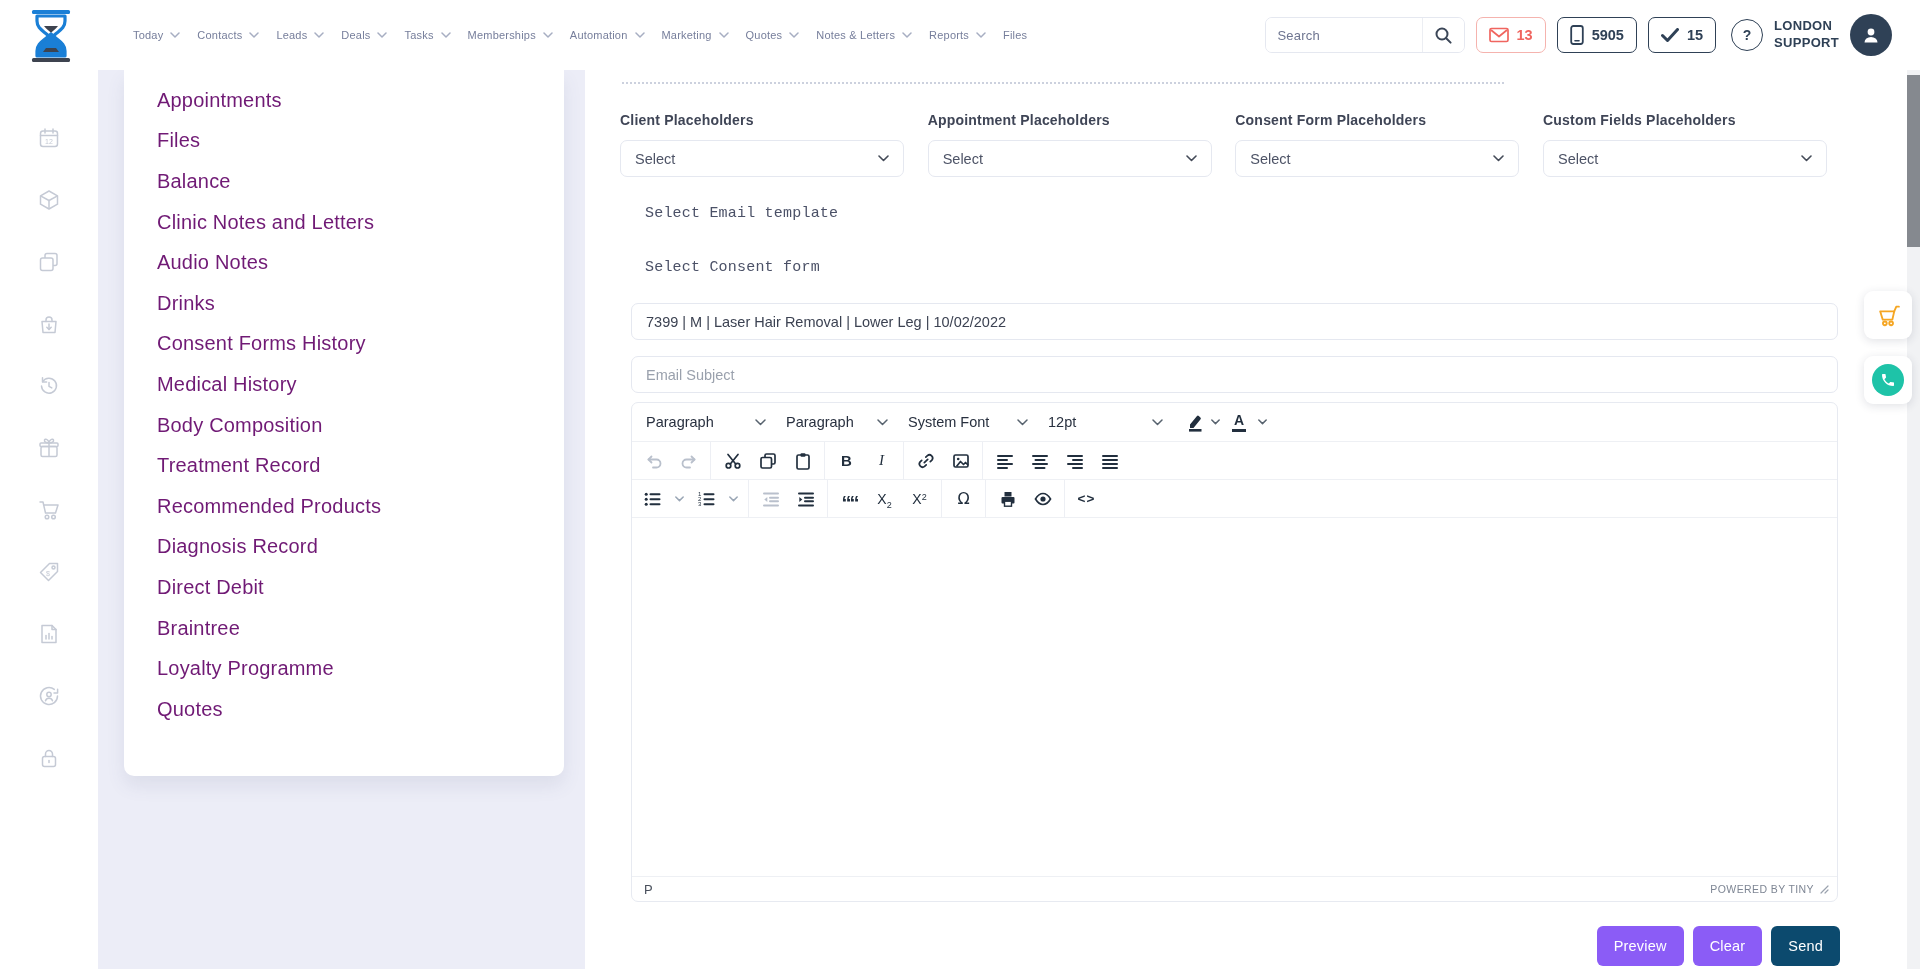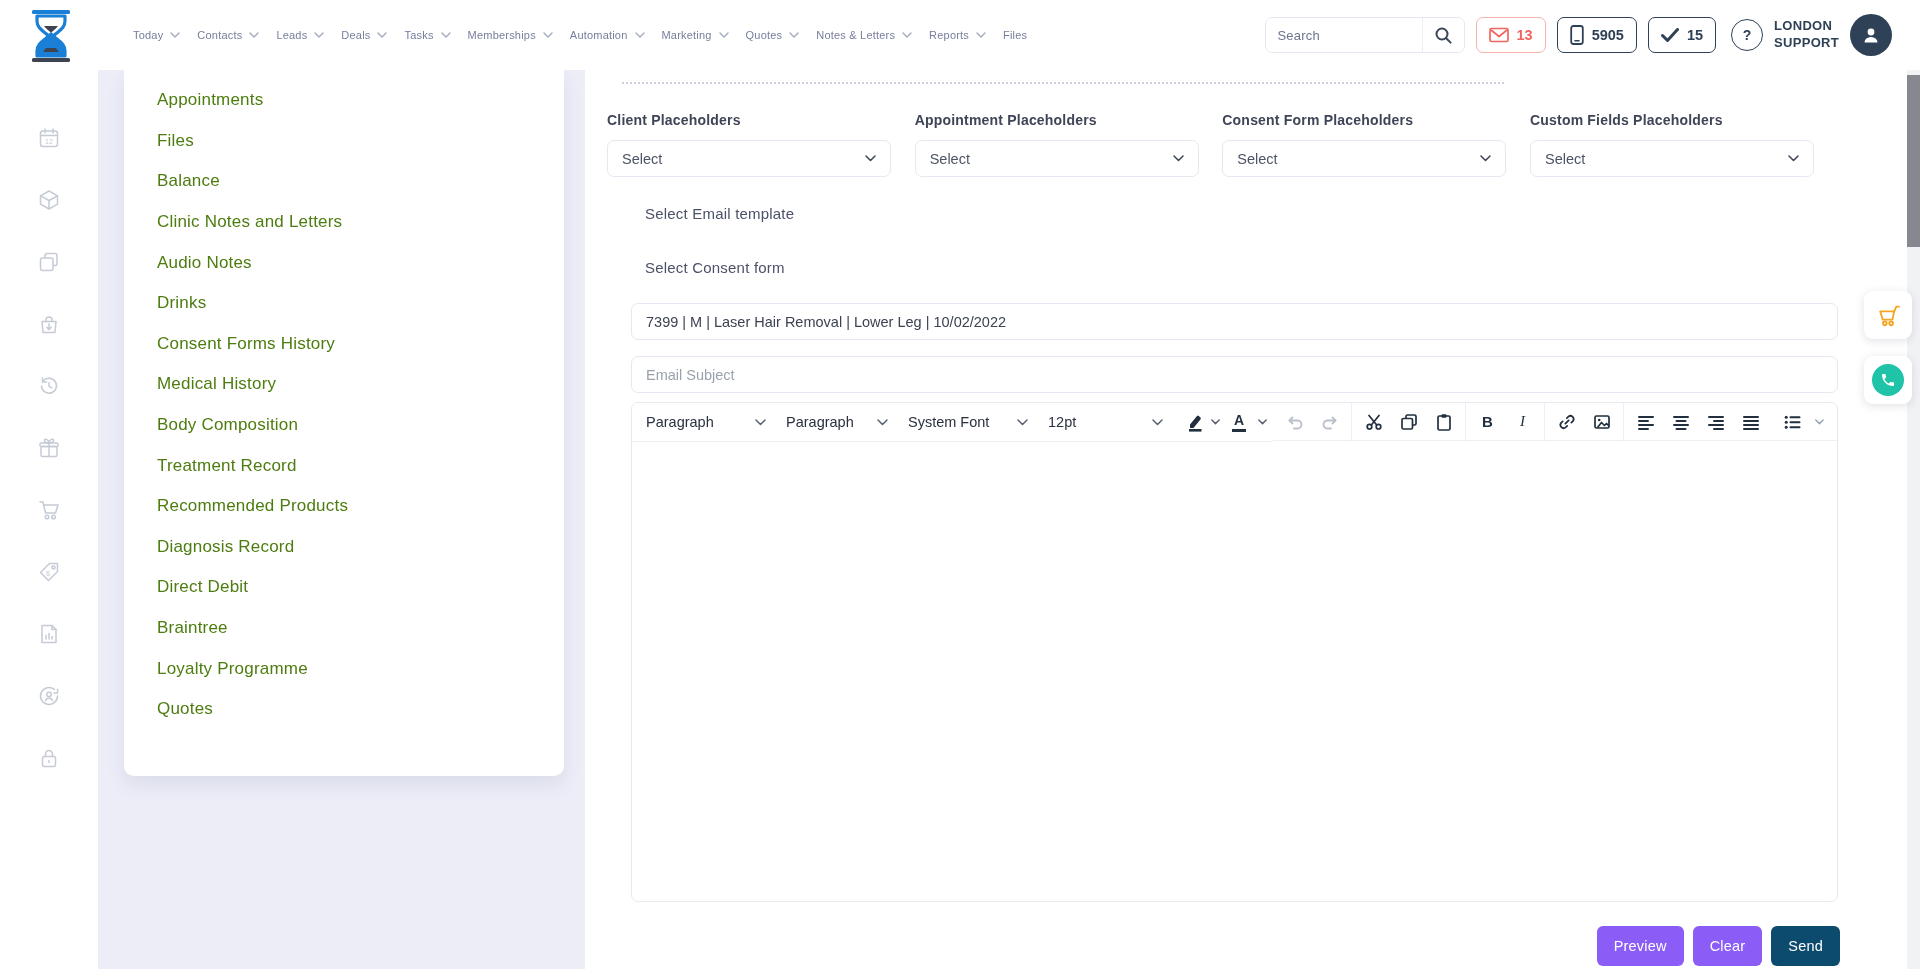--- a/index.html
+++ b/index.html
@@ -38,41 +38,41 @@
   
   .iconbar { position:absolute; left:0; top:70px; width:98px; height:899px; background:#fff; display:flex;
              flex-direction:column; align-items:center; padding-top:57px; gap:40px; z-index:20; }
   .ibtn { width:22px; height:22px; cursor:pointer; }
 
   
   .side-panel { position:absolute; left:98px; top:70px; width:487px; height:899px; background:#ecedf7; }
   .menu-card { position:absolute; left:26px; top:0; width:440px; height:706px; background:#fff;
                border-radius:0 0 10px 10px; box-shadow:0 10px 18px rgba(80,90,130,.10);
                padding:10px 0 0 33px; }
-  .menu-item { height:40.6px; display:flex; align-items:center; font-size:17px; color:#4d7c0f;
+  .menu-item { height:40.6px; display:flex; align-items:center; font-size:20px; color:#701a75;
                letter-spacing:.2px; cursor:pointer; }
 
   
   .main-sep { position:absolute; left:622px; top:82px; width:882px; height:0;
               border-top:2px dotted #ccd1de; }
-  .ph-grid { position:absolute; left:607px; top:112px; width:1207px; display:flex; justify-content:space-between; }
+  .ph-grid { position:absolute; left:620px; top:112px; width:1207px; display:flex; justify-content:space-between; }
   .ph-col { width:284px; }
   .ph-label { font-size:14px; font-weight:700; color:#3f4556; letter-spacing:.2px; }
   .ph-select { margin-top:12px; height:37px; border:1px solid #e5e8f0; border-radius:7px; background:#fff;
                display:flex; align-items:center; justify-content:space-between; padding:0 14px;
                font-size:14.5px; color:#4d5366; cursor:pointer; }
-  .inline-select { position:absolute; left:645px; font-size:15px; color:#4b5167; letter-spacing:.2px; cursor:pointer; }
+  .inline-select { position:absolute; left:645px; font-size:15px; color:#4b5167; letter-spacing:.2px; cursor:pointer;font-family:Liberation Mono, monospace; }
   .text-field { position:absolute; left:631px; width:1207px; height:37px; border:1px solid #e5e8f0;
                 border-radius:7px; padding:0 14px; font-size:14.5px; color:#3c4252; outline:none;
                 background:#fff; font-family:inherit; }
   .text-field::placeholder { color:#9aa1ad; }
 
   
   .editor { position:absolute; left:631px; top:402px; width:1207px; height:500px; border:1px solid #e7eaf1;
-            border-radius:7px; background:#fff; display:flex; flex-direction:row; overflow:hidden; }
+            border-radius:7px; background:#fff; display:flex; flex-direction:column; overflow:hidden; }
   .tb { display:flex; align-items:center; border-bottom:1px solid #eef0f4; flex:0 0 auto; }
   .tb1 { height:39px; padding-left:4px; }
   .dd { height:30px; display:flex; align-items:center; justify-content:space-between; padding:0 10px;
         font-size:14.5px; color:#28303f; cursor:pointer; border-radius:4px; }
   .dd .chev { color:#58636f; }
   .icon-dd { width:47px; justify-content:space-between; padding:0 6px; }
   .tb2,.tb3 { height:38px; }
   .grp { height:38px; display:flex; align-items:center; padding:0 4px; border-right:1px solid #edeff4; }
   .grp:last-child { border-right:0; }
   .tbtn { width:33px; height:30px; border:0; background:transparent; display:flex; align-items:center;

